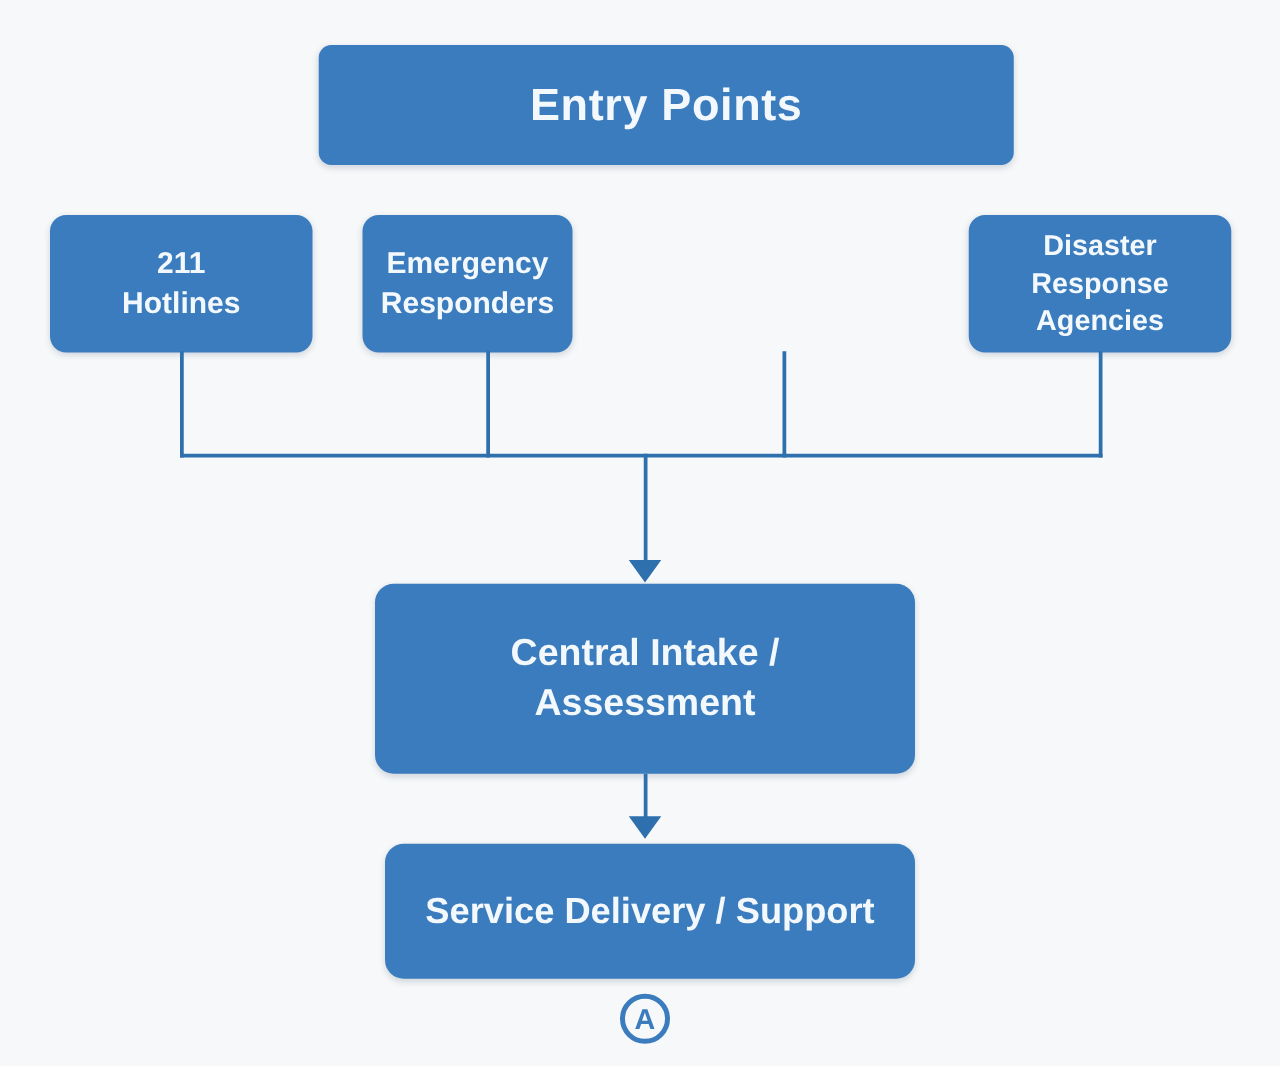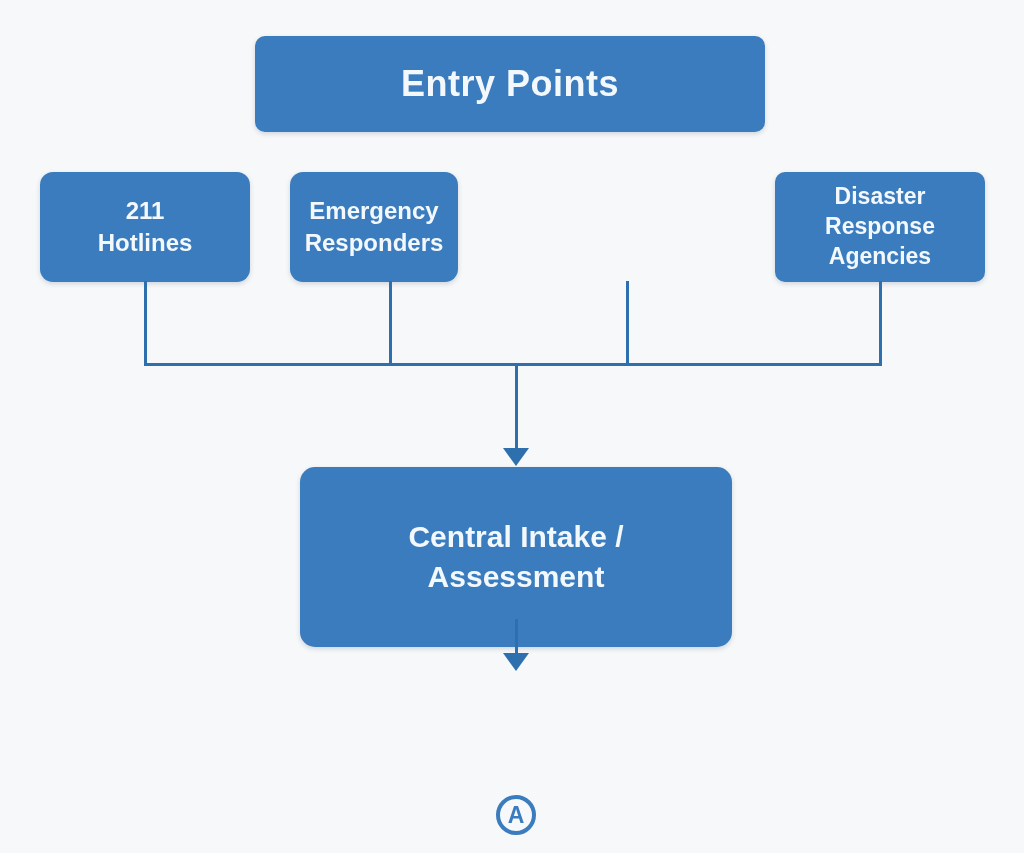--- a/index.html
+++ b/index.html
@@ -18,34 +18,34 @@
     position:absolute;
     background:var(--node-fill,#3a7cbd);
     color:var(--node-text,#f3f8fc);
     display:flex;align-items:center;justify-content:center;
     text-align:center;
     font-weight:700;
     white-space:pre-line;
     box-shadow:0 2px 5px rgba(30,60,100,0.18);
   }
   .title-node{
-    left:255px;top:36px;width:510px;height:96px;
+    left:255px;top:36px;width:556px;height:96px;
     border-radius:10px;
     font-size:36px;letter-spacing:0.5px;
   }
   .entry-node{
     top:172px;height:110px;border-radius:13px;
     font-size:24px;line-height:1.33;
   }
   .entry-1{left:40px;width:210px;}
   .entry-2{left:290px;width:168px;}
   .entry-3{left:525px;width:207px;}
-  .entry-4{left:775px;width:210px;font-size:23px;line-height:1.3;border-radius:10px;}
+  .entry-4{left:775px;width:210px;font-size:23px;line-height:1.3;}
   .intake-node{
-    left:300px;top:467px;width:432px;height:180px;
+    left:300px;top:467px;width:432px;height:152px;
     border-radius:15px;font-size:30px;line-height:1.35;
   }
   .service-node{
     left:308px;top:675px;width:424px;height:108px;
     border-radius:15px;font-size:29px;
   }
   .connector{
     position:absolute;
     background:var(--connector,#2e6fae);
   }
@@ -102,18 +102,19 @@
 
   <div class="connector stem-intake"></div>
   <div class="arrowhead arrow-intake"></div>
 
   <div class="node intake-node">Central Intake /
 Assessment</div>
 
   <div class="connector stem-service"></div>
   <div class="arrowhead arrow-service"></div>
 
+  <div class="node service-node">Service Delivery / Support</div>
 
   <div class="marker-circle">
     <span>A</span>
   </div>
 
 </div>
 
 </body></html>

